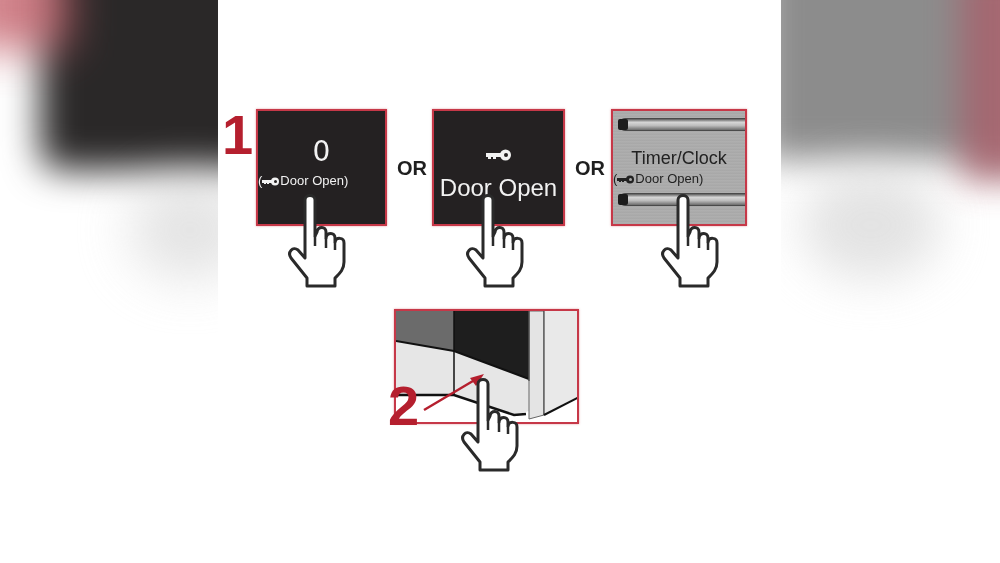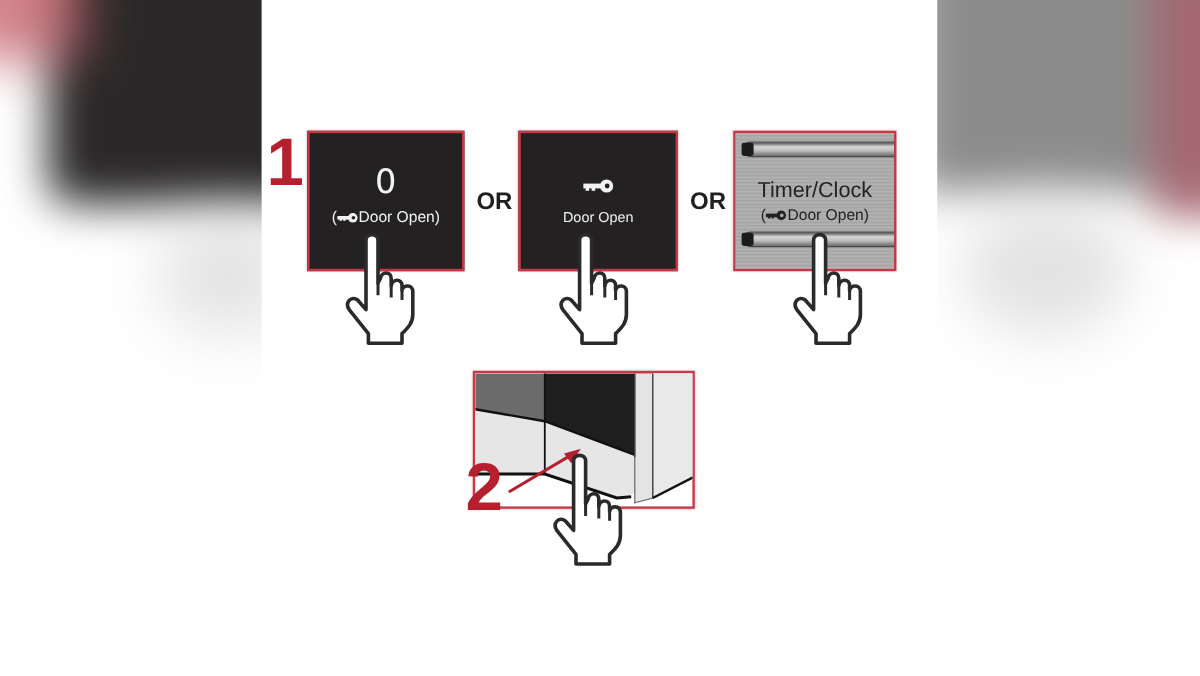--- a/index.html
+++ b/index.html
@@ -44,27 +44,27 @@
       left: 611px; top: 109px; width: 136px; height: 117px;
       background: repeating-linear-gradient(180deg, #a9a9a9 0px, #b4b4b4 1px, #a3a3a3 2px, #aeaeae 3px);
       color: #1a1a1a;
     }
 
     .big-digit {
       position: absolute; left: 0; right: 0; top: 24px; text-align: center;
       font-family: "DejaVu Sans", sans-serif; font-size: 28px; font-weight: normal;
     }
     .sub-label {
-      position: absolute; left: 0; right: 0; text-align: center;
+      position: absolute; left: 0; right: 0; 
       font-family: "Liberation Sans", sans-serif; font-size: 13px;
     }
     .panel-1 .sub-label { top: 62px; }
     .main-label {
       position: absolute; left: 0; right: 0; text-align: center;
-      font-family: "Liberation Sans", sans-serif; font-size: 12px;
+      font-family: "Liberation Sans", sans-serif; font-size: 24px;
     }
     .panel-2 .main-label { top: 63px; }
     .panel-2 .key-icon-wrap { position: absolute; left: 0; right: 0; top: 35px; text-align: center; }
 
     .panel-3 .main-label { top: 37px; font-size: 18px; color: #222; }
     .panel-3 .sub-label { top: 60px; color: #222; font-size: 13px; }
 
     .slot {
       position: absolute; left: 6px; width: 148px; height: 13px; border-radius: 6px;
       background: linear-gradient(180deg, #5a5a5a 0%, #d6d6d6 30%, #bdbdbd 60%, #6c6c6c 100%);

